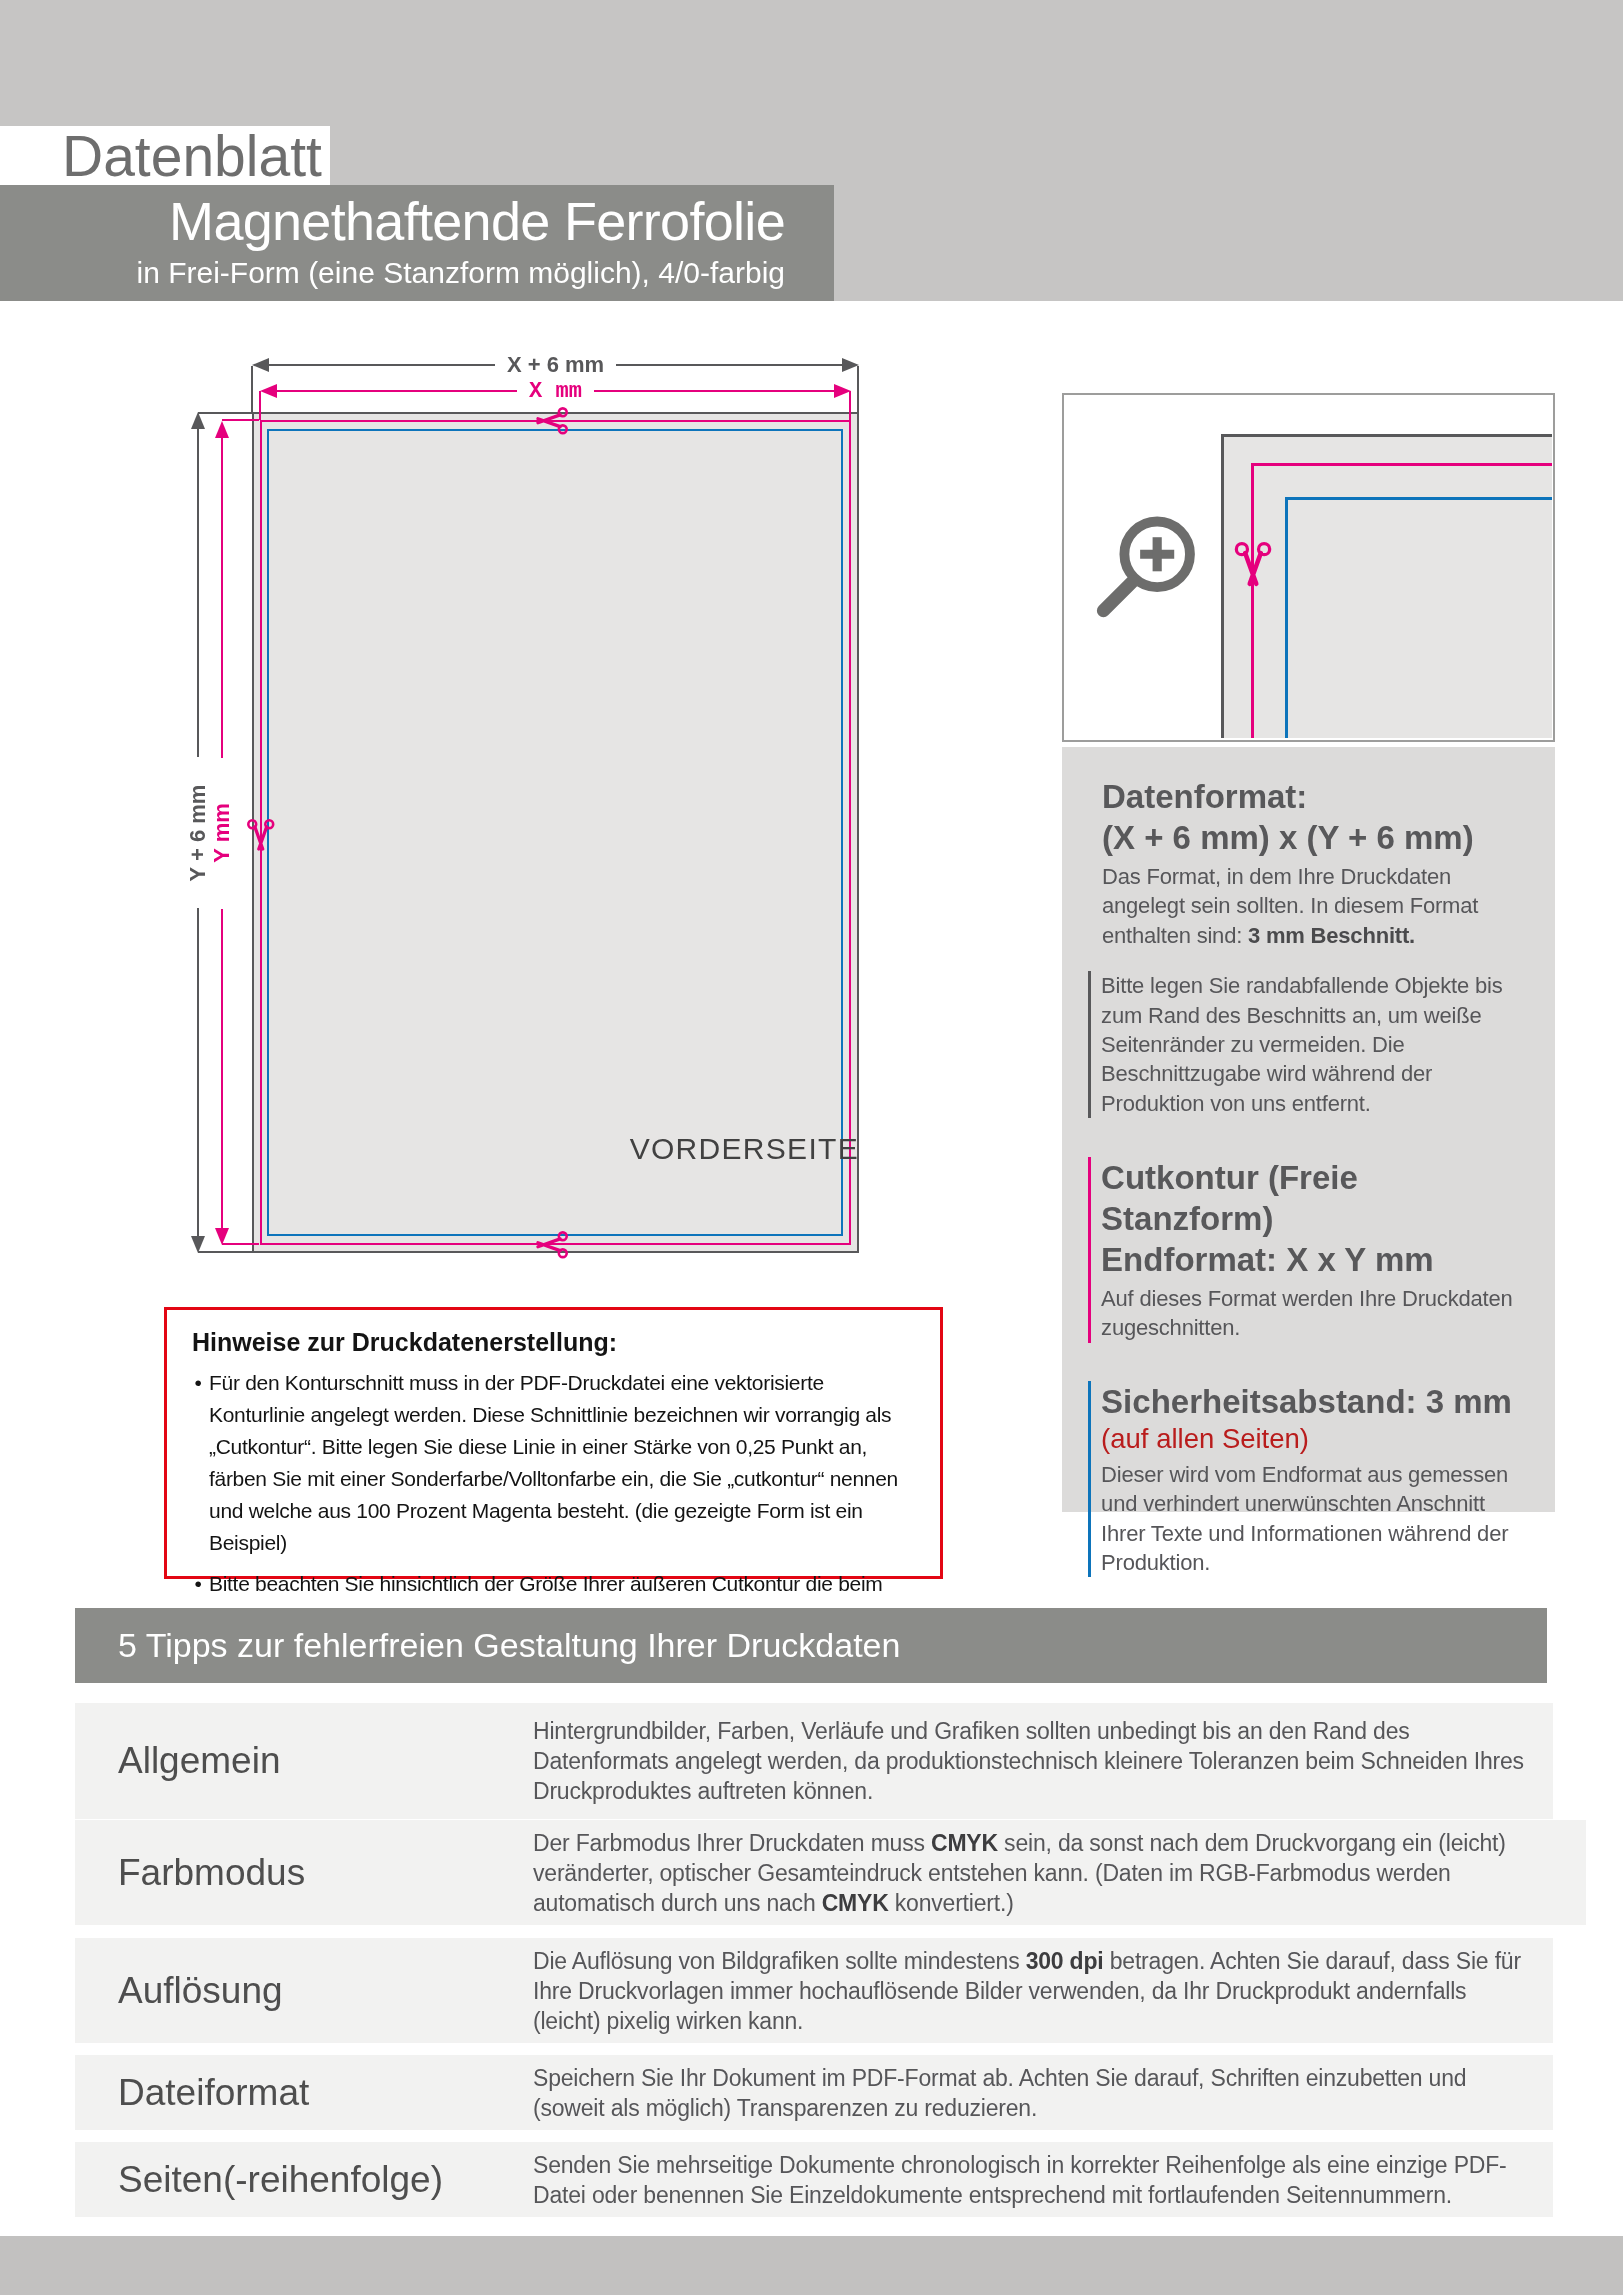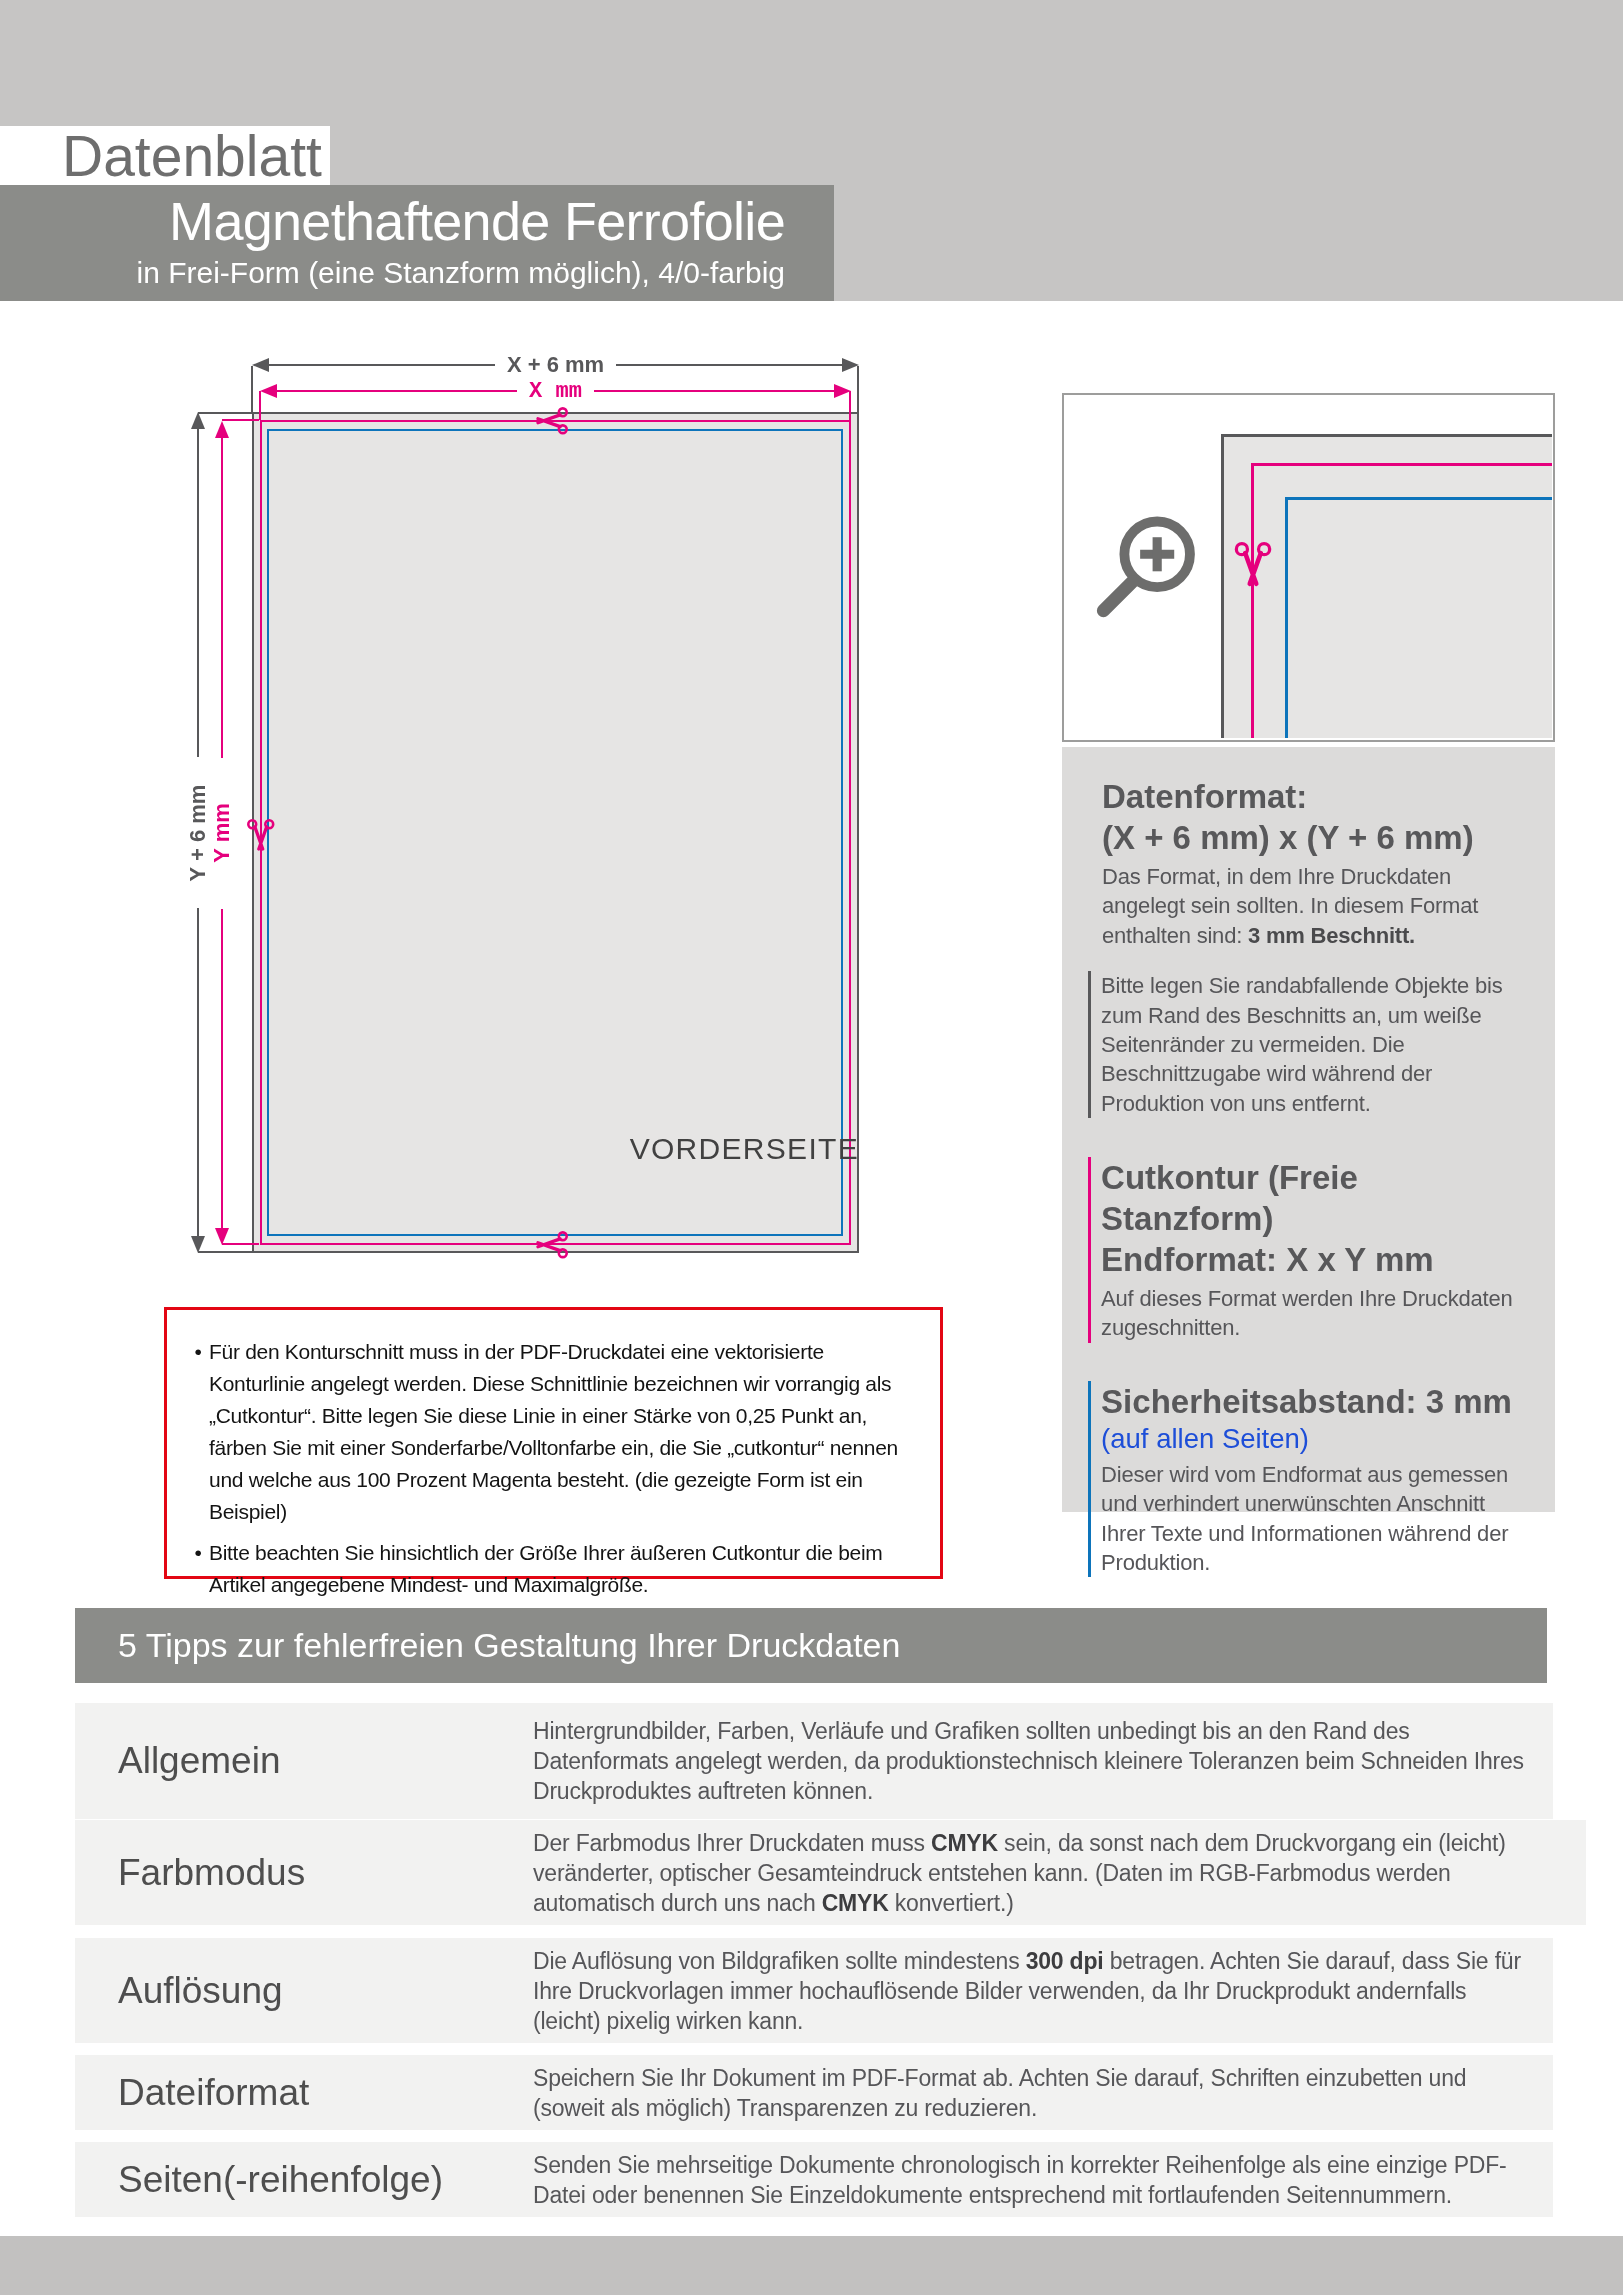--- a/index.html
+++ b/index.html
@@ -64,21 +64,21 @@
     box-sizing:border-box;padding:29px 27.5px 0 40px;color:#565659;}
   #info-panel .h1{font-size:33px;font-weight:bold;line-height:41px;color:#58585a;}
   #info-panel .body{font-size:22px;line-height:29.4px;letter-spacing:-0.2px;margin-top:3.9px;}
   #info-panel .body b{color:#4a4a4c;}
   .note-block{border-left:3.9px solid #58585a;padding-left:10.5px;margin-left:-14.4px;margin-top:21px;}
   .note-block .body{margin-top:0;}
   .cut-block{border-left:3.9px solid #e5007d;padding-left:10.5px;margin-left:-14.4px;margin-top:39px;}
   .cut-block .h1{color:#e5007d;}
   .safe-block{border-left:3.9px solid #0d74bb;padding-left:10.5px;margin-left:-14.4px;margin-top:38px;}
   .safe-block .h1{color:#0d74bb;}
-  .safe-block .sub{font-size:27.5px;line-height:34px;color:#1d4ed8;}
+  .safe-block .sub{font-size:27.5px;line-height:34px;color:#b91c1c;}
   
   #hinweise{position:absolute;left:164px;top:1307px;width:779px;height:272px;background:#ffffff;
     border:3.3px solid #e30613;box-sizing:border-box;padding:17px 23.6px 0 25px;color:#141414;}
   #hinweise .h1{font-size:25px;font-weight:bold;line-height:31px;}
   #hinweise .bullet{position:relative;padding-left:17px;font-size:21px;line-height:32px;letter-spacing:-0.3px;margin-top:9.2px;}
   #hinweise .bullet::before{content:"•";position:absolute;left:2.6px;top:0;}
   
   #tips-banner{position:absolute;left:75px;top:1608px;width:1472px;height:75px;background:#8b8c89;}
   #tips-banner .lbl{display:block;padding-left:43px;font-size:34px;line-height:75px;color:#ffffff;}
   .tip-row{position:absolute;left:75px;width:1478px;background:#f2f2f1;}
@@ -213,20 +213,21 @@
       <div class="body">Auf dieses Format werden Ihre Druckdaten zugeschnitten.</div>
     </div>
     <div class="safe-block">
       <div class="h1">Sicherheitsabstand: 3 mm</div>
       <div class="sub">(auf allen Seiten)</div>
       <div class="body">Dieser wird vom Endformat aus gemessen und verhindert unerwünschten Anschnitt Ihrer Texte und Informationen während der Produktion.</div>
     </div>
   </div>
 
   <div id="hinweise">
+    <div class="h1">Hinweise zur Druckdatenerstellung:</div>
     <div class="bullet">Für den Konturschnitt muss in der PDF-Druckdatei eine vektorisierte Konturlinie angelegt werden. Diese Schnittlinie bezeichnen wir vorrangig als „Cutkontur“. Bitte legen Sie diese Linie in einer Stärke von 0,25 Punkt an, färben Sie mit einer Sonderfarbe/Volltonfarbe ein, die Sie „cutkontur“ nennen und welche aus 100 Prozent Magenta besteht. (die gezeigte Form ist ein Beispiel)</div>
     <div class="bullet">Bitte beachten Sie hinsichtlich der Größe Ihrer äußeren Cutkontur die beim Artikel angegebene Mindest- und Maximalgröße.</div>
   </div>
 
   <div id="tips-banner">
     <span class="lbl">5 Tipps zur fehlerfreien Gestaltung Ihrer Druckdaten</span>
   </div>
 
   <div id="row-0" class="tip-row">
     <div class="rl">Allgemein</div>

